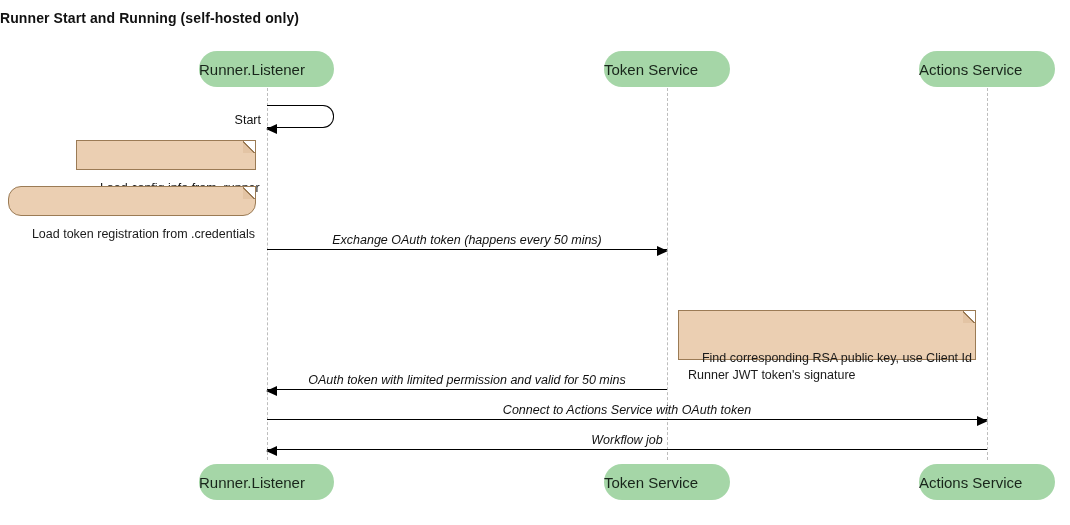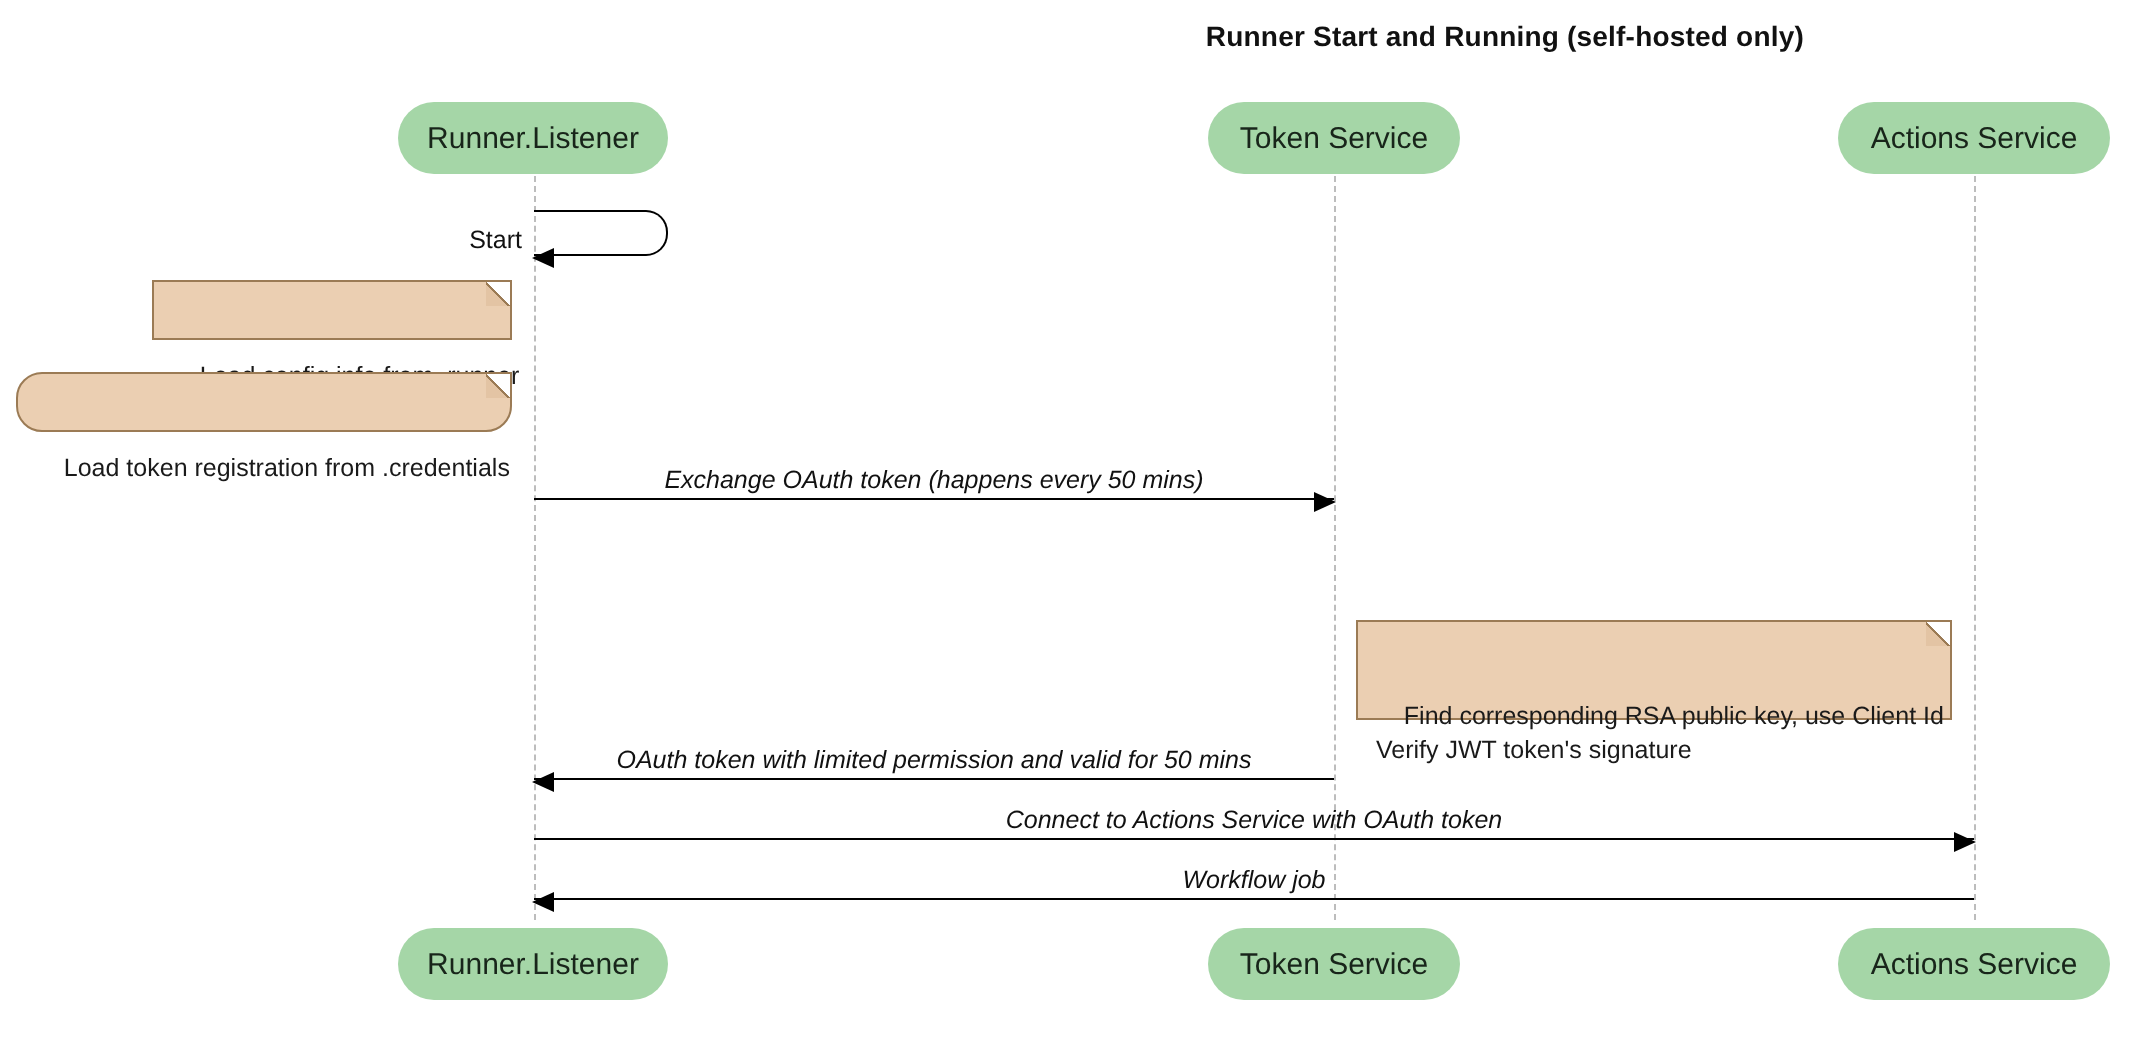--- a/index.html
+++ b/index.html
@@ -22,21 +22,21 @@
     top: 0;
     width: 1070px;
     height: 525px;
   }
 
   .title {
     position: absolute;
     left: 0;
     top: 10px;
     width: 902px;
-    text-align: right;
+    text-align: left;
     font-size: 14px;
     font-weight: bold;
     color: #111111;
     letter-spacing: 0.1px;
   }
 
   
   .lifeline {
     position: absolute;
     width: 0;
@@ -44,21 +44,21 @@
   }
 
   
   .participant {
     position: absolute;
     height: 36px;
     border-radius: 18px;
     background: #a5d6a7;
     display: flex;
     align-items: center;
-    justify-content: center;
+    justify-content: flex-start;
     font-size: 15px;
     color: #18251a;
     box-sizing: border-box;
   }
 
   
   .note {
     position: absolute;
     background: #ebcfb2;
     border: 1px solid #9b7b55;
@@ -198,21 +198,21 @@
   <div class="msg right" style="left:267px; top:228px; width:400px;">
     <div class="label">Exchange OAuth token (happens every 50 mins)</div>
     <div class="line"></div>
     <div class="head"></div>
   </div>
 
 
   <div class="note" style="left:678px; top:310px; width:298px; height:50px;">
     <span class="fold"></span>
     <span>Find corresponding RSA public key, use Client Id
-Verify JWT token's signature</span>
+Runner JWT token's signature</span>
   </div>
 
   <div class="msg left" style="left:267px; top:368px; width:400px;">
     <div class="label">OAuth token with limited permission and valid for 50 mins</div>
     <div class="line"></div>
     <div class="head"></div>
   </div>
 
   <div class="msg right" style="left:267px; top:398px; width:720px;">
     <div class="label">Connect to Actions Service with OAuth token</div>

